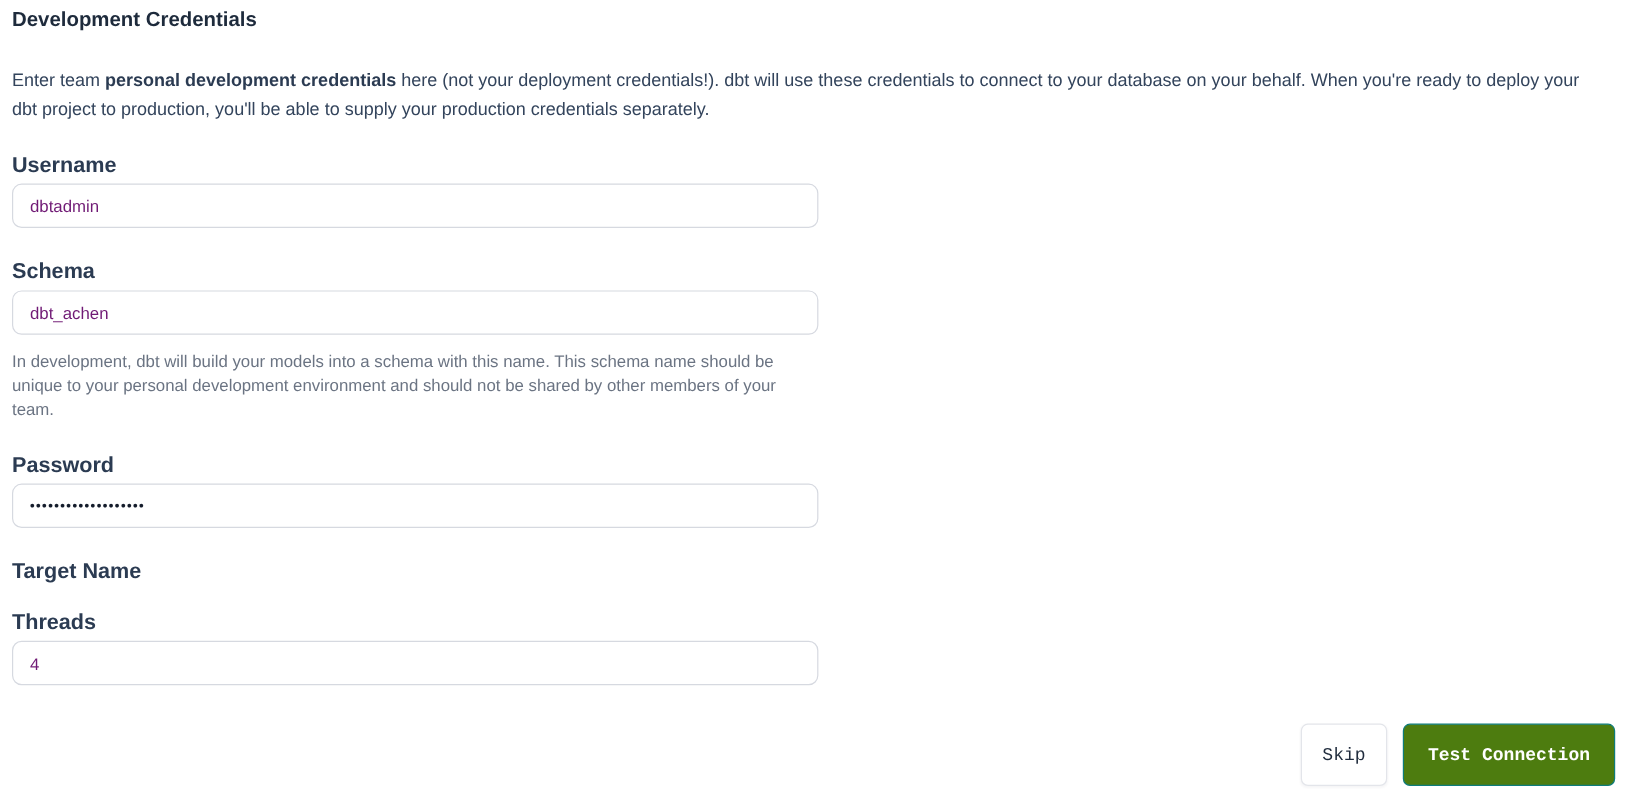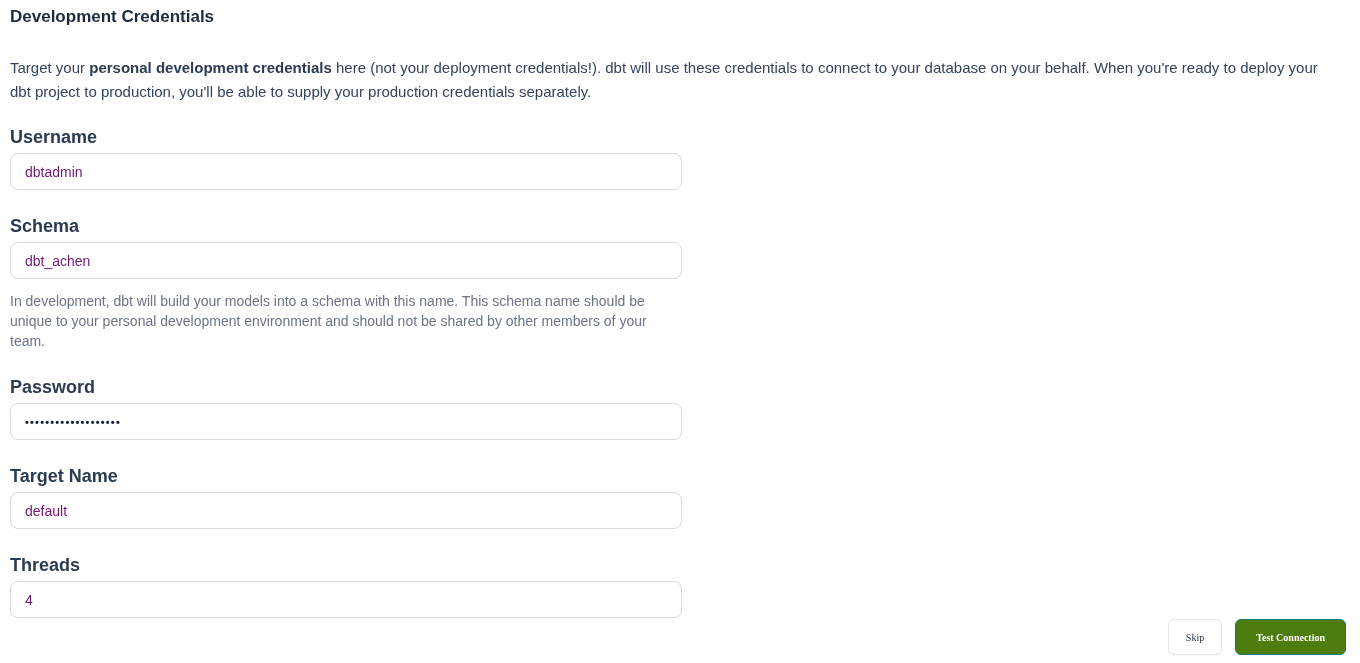--- a/index.html
+++ b/index.html
@@ -69,24 +69,24 @@
   }
   .footer {
     position: absolute;
     right: 14px;
     bottom: 8px;
     display: flex;
     align-items: center;
     gap: 13px;
   }
   .btn {
-    height: 36px;
+    height: 52px;
     border-radius: 6px;
-    font-family: Liberation Serif, serif;
-    font-size: 10px;
+    font-family: Liberation Mono, monospace;
+    font-size: 15px;
     cursor: pointer;
     display: inline-flex;
     align-items: center;
     justify-content: center;
   }
   .btn-secondary {
     background: #ffffff;
     border: 1px solid #e3e5ea;
     color: #1f2b3c;
     padding: 0 17px;
@@ -100,21 +100,21 @@
     padding: 0 20px;
   }
 </style>
 </head>
 <body>
 
 <div class="page">
 
   <h1 class="page-title">Development Credentials</h1>
 
-  <p class="intro"><span>Target your </span><b>personal development credentials</b><span> here (not your deployment credentials!). dbt will use these credentials to connect to your database on your behalf. When you're ready to deploy your dbt project to production, you'll be able to supply your production credentials separately.</span></p>
+  <p class="intro"><span>Enter team </span><b>personal development credentials</b><span> here (not your deployment credentials!). dbt will use these credentials to connect to your database on your behalf. When you're ready to deploy your dbt project to production, you'll be able to supply your production credentials separately.</span></p>
 
   <div class="form">
 
     <div class="field">
       <label class="field-label">Username</label>
       <input class="text-input" type="text" value="dbtadmin" style="">
     </div>
 
     <div class="field">
       <label class="field-label">Schema</label>
@@ -122,21 +122,20 @@
       <p class="field-help">In development, dbt will build your models into a schema with this name. This schema name should be unique to your personal development environment and should not be shared by other members of your team.</p>
     </div>
 
     <div class="field">
       <label class="field-label">Password</label>
       <input class="text-input password" type="text" value="•••••••••••••••••••" style="">
     </div>
 
     <div class="field">
       <label class="field-label">Target Name</label>
-      <input class="text-input" type="text" value="default" style="">
     </div>
 
     <div class="field">
       <label class="field-label">Threads</label>
       <input class="text-input" type="text" value="4" style="">
     </div>
 
   </div>
 
   <div class="footer">

